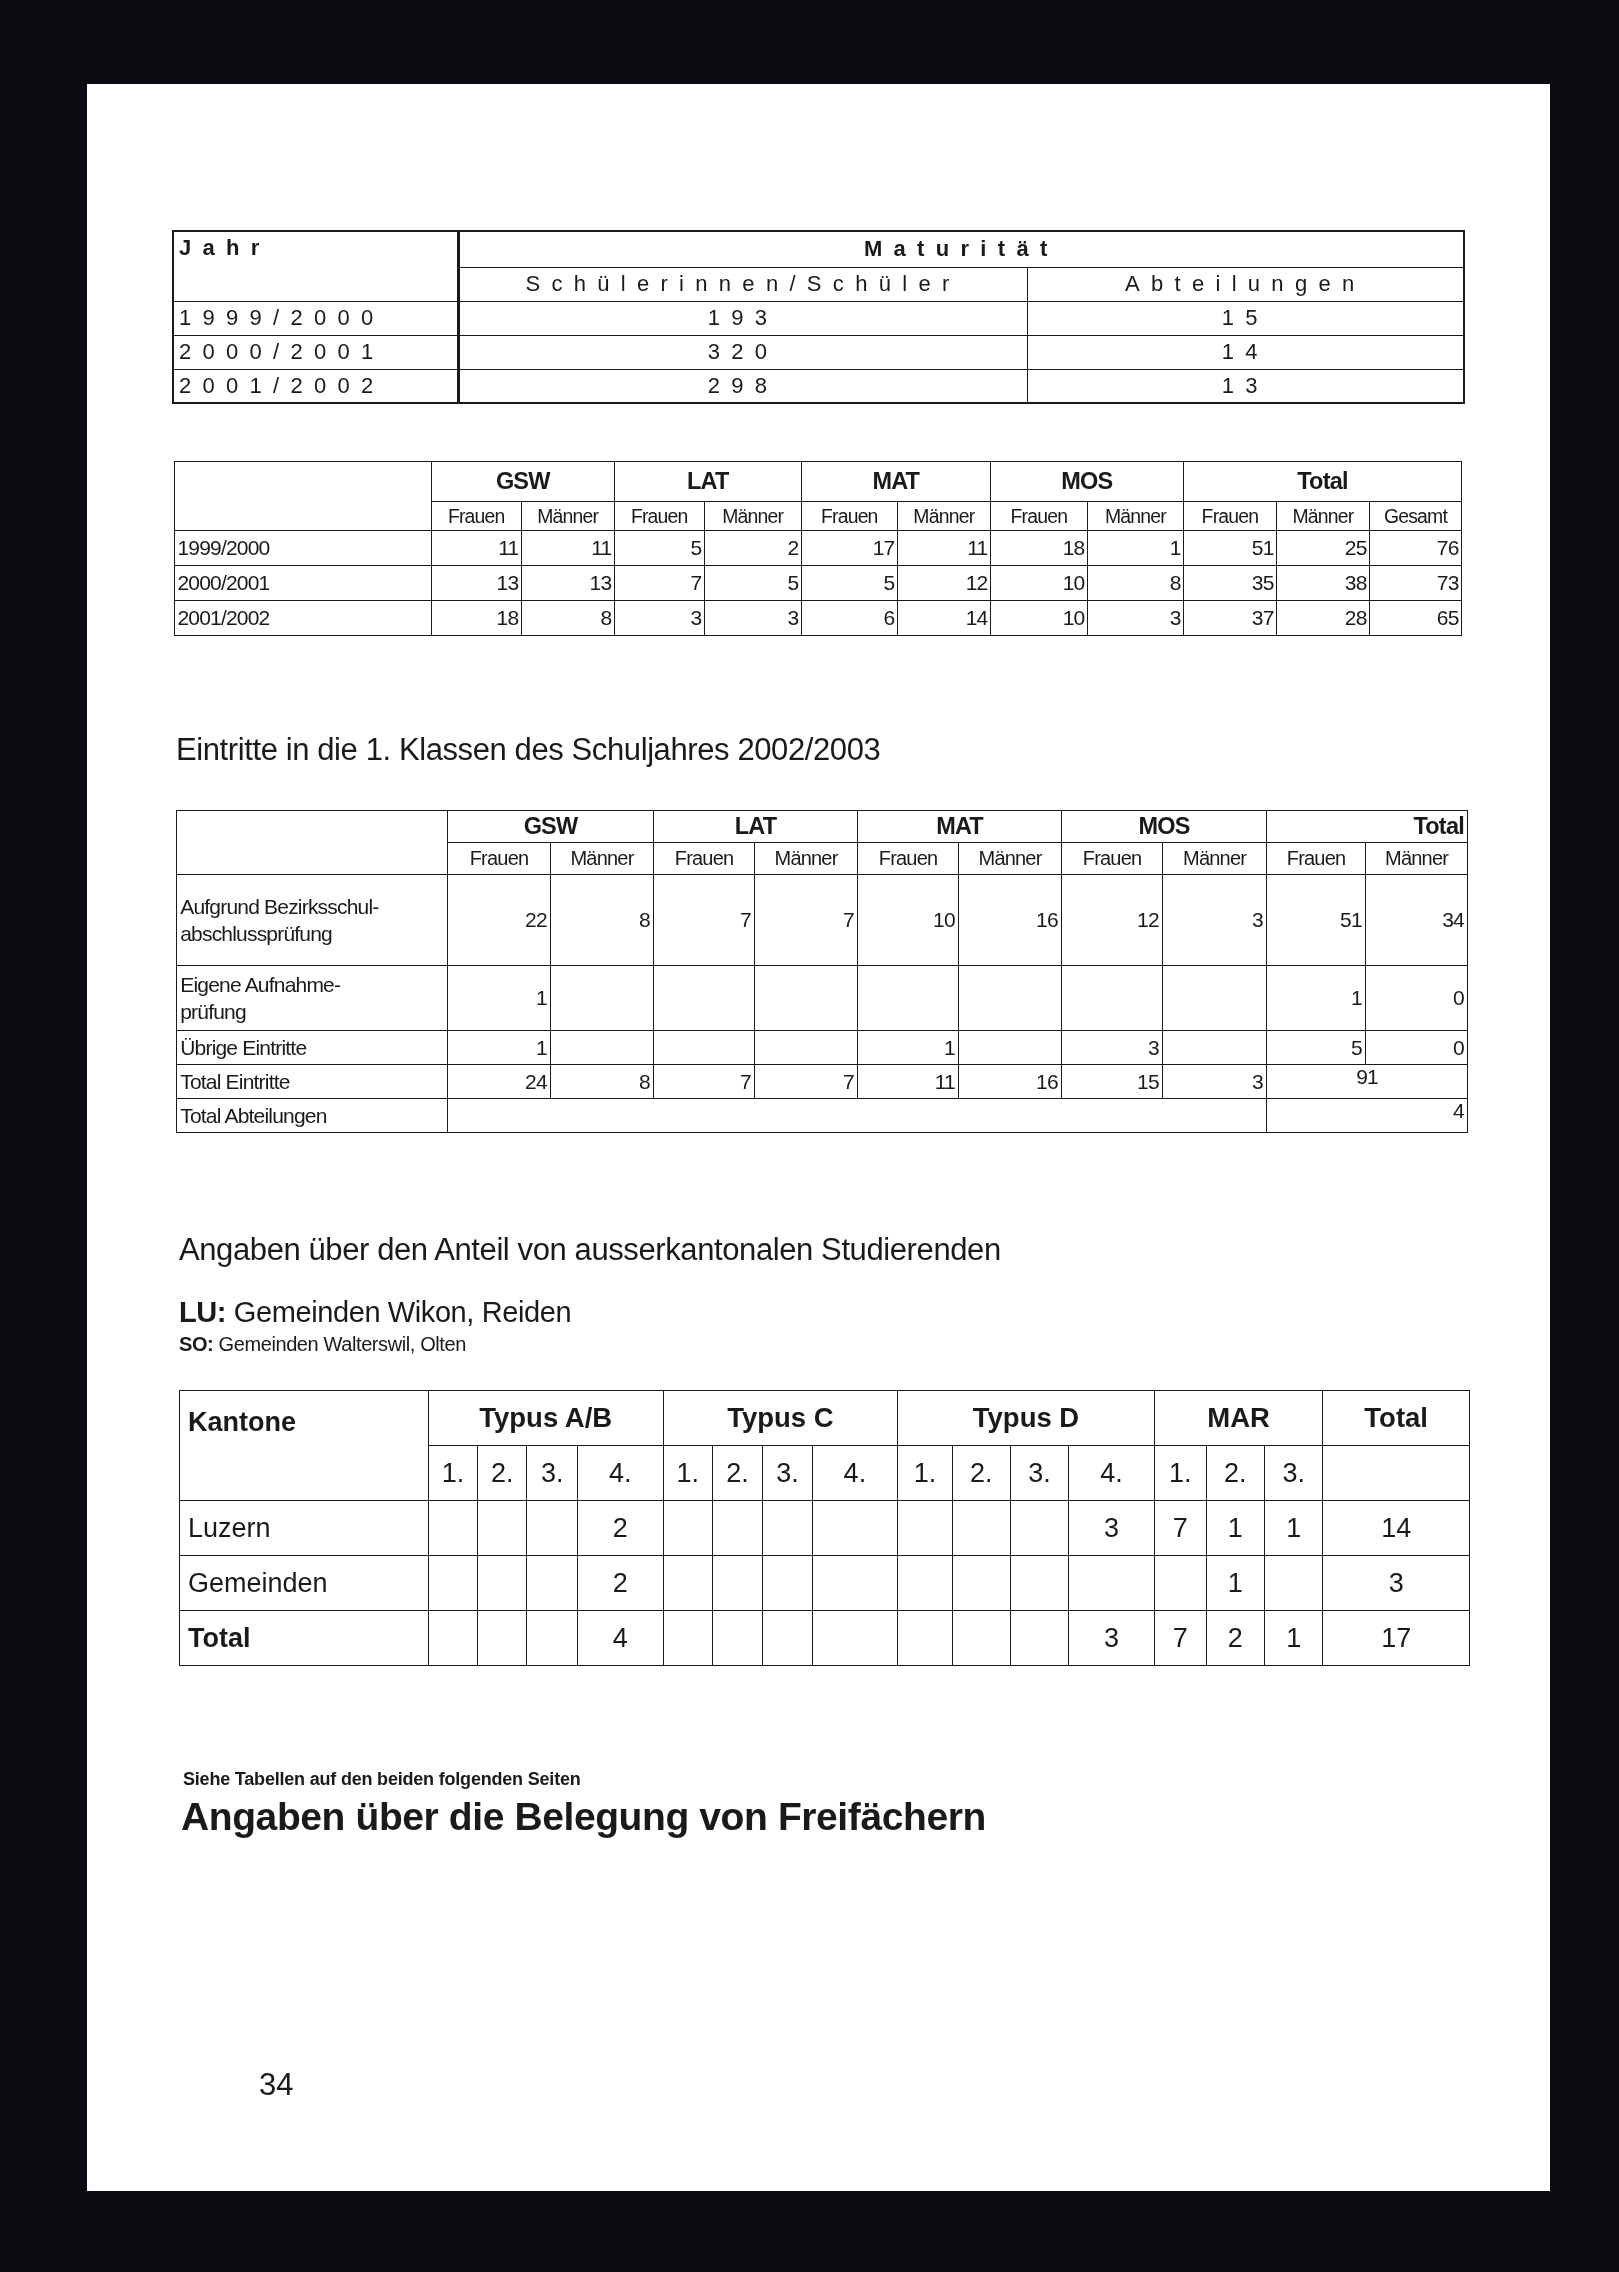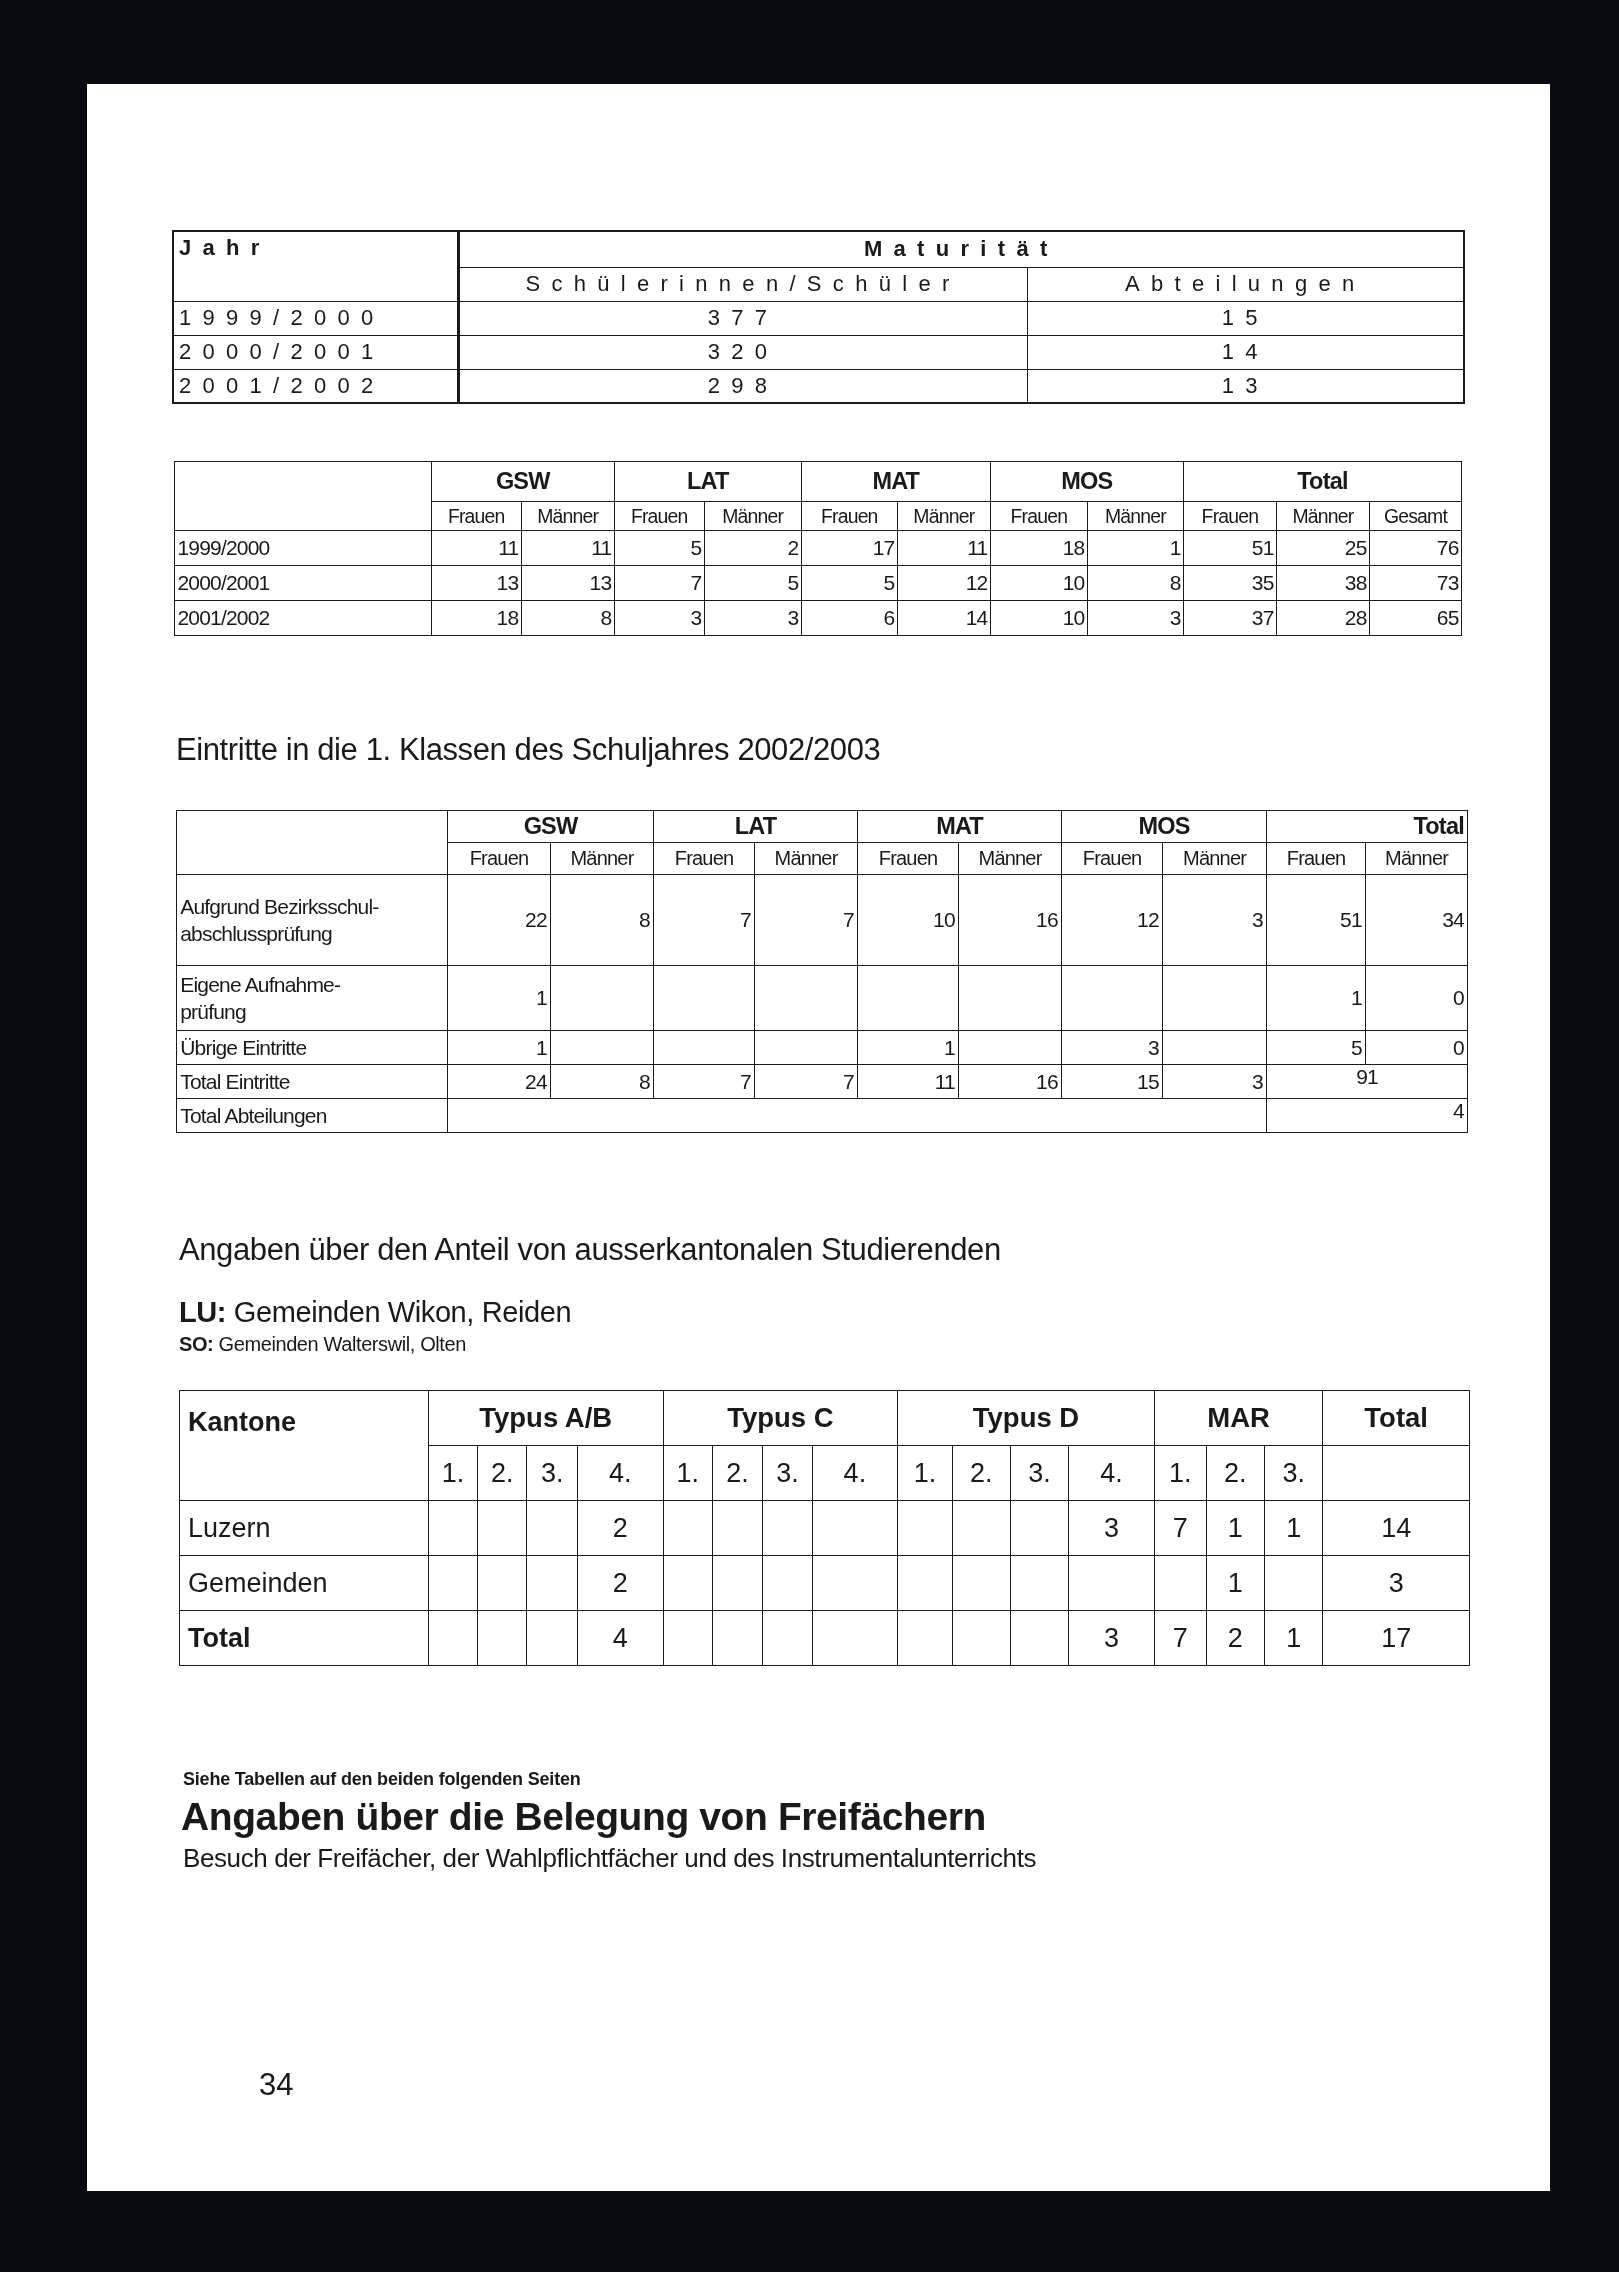--- a/index.html
+++ b/index.html
@@ -86,21 +86,21 @@
         <tr>
       <td rowspan="2" class="hdr-jahr yr">Jahr</td>
       <td colspan="2" class="hdr-mat">Maturität</td>
     </tr>
     <tr>
       <td class="c">Schülerinnen/Schüler</td>
       <td class="c">Abteilungen</td>
     </tr>
     <tr>
       <td class="yr">1999/2000</td>
-      <td class="c">377</td>
+      <td class="c">193</td>
       <td class="c">15</td>
     </tr>
     <tr>
       <td class="yr">2000/2001</td>
       <td class="c">320</td>
       <td class="c">14</td>
     </tr>
     <tr>
       <td class="yr">2001/2002</td>
       <td class="c">298</td>
@@ -399,16 +399,15 @@
           <td class="ctr">7</td>
           <td class="ctr">2</td>
           <td class="ctr">1</td>
           <td class="ctr">17</td>
         </tr>
       </tbody>
   </table>
 
   <div class="abs" id="siehe">Siehe Tabellen auf den beiden folgenden Seiten</div>
   <div class="abs" id="freifach-title">Angaben über die Belegung von Freifächern</div>
-  <div class="abs" id="besuch">Besuch der Freifächer, der Wahlpflichtfächer und des Instrumentalunterrichts</div>
   <div class="abs" id="page-number">34</div>
 </div>
 
 
 </body></html>

